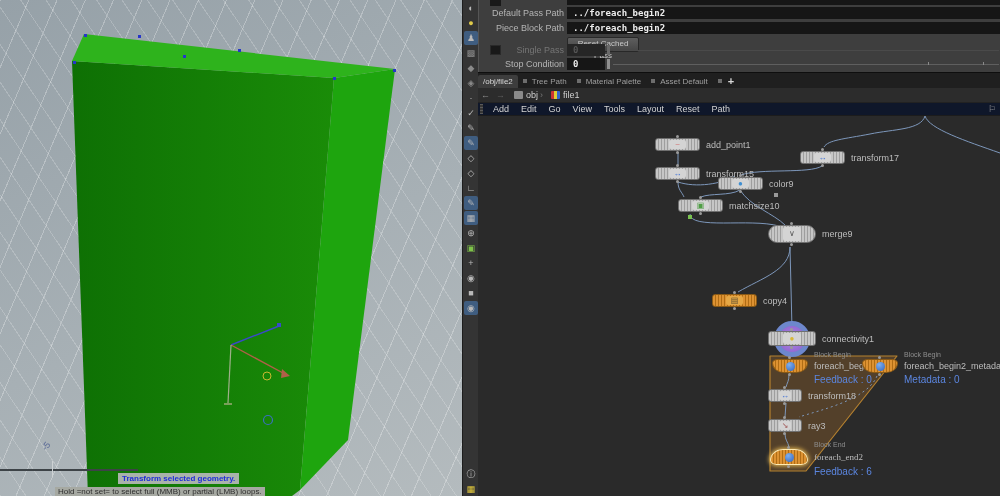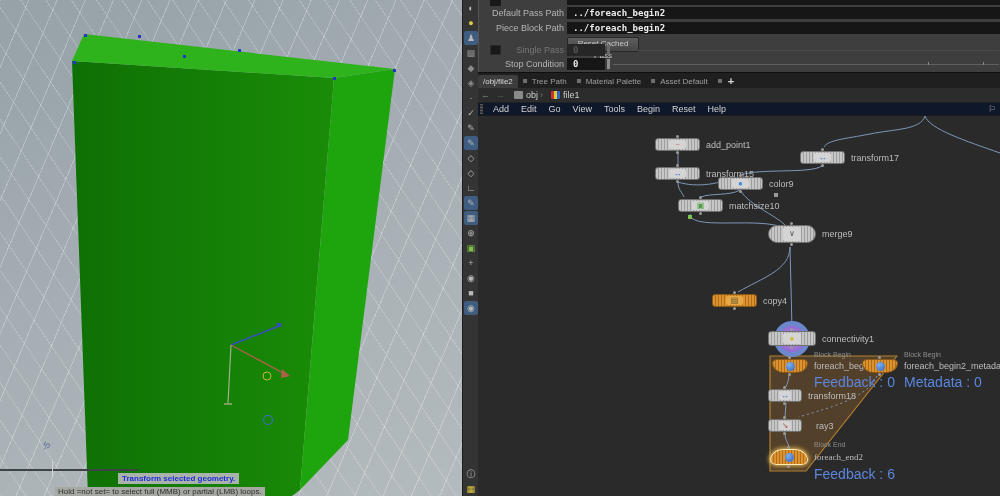--- a/index.html
+++ b/index.html
@@ -70,21 +70,21 @@
   .node.orange .chip{background:#e6a845;}
   .node.arc-begin{border-radius:7px 7px 14px 14px / 5px 5px 12px 12px;}
   .node.arc-end{border-radius:14px 14px 7px 7px / 12px 12px 5px 5px;}
   .node.selected{border:1px solid #ffeab0;box-shadow:0 0 4px 1px rgba(255,205,90,0.85);}
   .blue-core{position:absolute;left:50%;top:50%;width:9px;height:9px;margin:-4.5px 0 0 -4.5px;border-radius:50%;
     background:radial-gradient(circle at 35% 30%,#7fb0ef,#2f62bb);}
   .ring{position:absolute;width:36px;height:36px;border-radius:50%;border:5px solid #6d87cc;
     background:radial-gradient(circle,#a37ade 30%,#8a5fc9);box-sizing:border-box;}
   .n-label{position:absolute;color:#bdbdbd;font-size:9px;white-space:nowrap;}
   .n-toplabel{position:absolute;color:#8d8d8d;font-size:7px;white-space:nowrap;}
-  .n-botlabel{position:absolute;color:#5b86e0;font-size:14px;white-space:nowrap;}
+  .n-botlabel{position:absolute;color:#5b86e0;font-size:10px;white-space:nowrap;}
   .badge{position:absolute;width:4px;height:4px;}
 </style>
 </head>
 <body>
 
 <div id="stage">
 
   <div id="viewport">
     <svg id="vp-svg" width="462" height="496">
       <defs>
@@ -248,23 +248,23 @@
   </div>
 
   <div id="menubar">
     <span class="mb-handle"></span>
     <span id="menu-items" style="display:flex;">
         <span class="menu-item">Add</span>
         <span class="menu-item">Edit</span>
         <span class="menu-item">Go</span>
         <span class="menu-item">View</span>
         <span class="menu-item">Tools</span>
-        <span class="menu-item">Begin</span>
+        <span class="menu-item">Layout</span>
         <span class="menu-item">Reset</span>
-        <span class="menu-item">Help</span>
+        <span class="menu-item">Path</span>
       </span>
     <span class="mb-pin">⚐</span>
   </div>
 
   <div id="network">
     <svg id="net-svg" width="522" height="380">
       <polygon points="292,240 419,240 328,355 292,355" fill="rgba(150,100,42,0.38)" stroke="#b5812f" stroke-width="1.2" stroke-linejoin="round"></polygon>
       <g id="wire-group">
           <path d="M447,0 C443,14 416,13 392,18 C366,23 350,24 346,31" fill="none" stroke="#7d97bb" stroke-width="1"></path>
           <path d="M447,0 C451,13 488,25 522,37" fill="none" stroke="#7d97bb" stroke-width="1"></path>
@@ -330,21 +330,21 @@
         <span class="n-label" style="left: 426px; top: 245px;">foreach_begin2_metadata1</span>
         <span class="n-toplabel" style="left: 426px; top: 235px;">Block Begin</span>
         <span class="n-botlabel" style="left: 426px; top: 258px;">Metadata : 0</span>
         <div class="node grey" style="left: 290px; top: 273px; width: 34px; height: 13px;">
           <span class="chip" style="color: rgb(59, 111, 214);">↔</span>
         </div>
         <span class="n-label" style="left: 330px; top: 274.5px;">transform18</span>
         <div class="node grey" style="left: 290px; top: 303px; width: 34px; height: 13px;">
           <span class="chip" style="color: rgb(160, 85, 85);">↘</span>
         </div>
-        <span class="n-label" style="left: 338px; top: 304.5px;">ray3</span>
+        <span class="n-label" style="left: 330px; top: 304.5px;">ray3</span>
         <div class="node arc-end selected" style="left: 292px; top: 333px; width: 38px; height: 16px;">
           <div class="blue-core"></div>
         </div>
         <span class="n-label" style="left: 336px; top: 336px; font-family: Liberation Serif, serif;">foreach_end2</span>
         <span class="n-toplabel" style="left: 336px; top: 325px;">Block End</span>
         <span class="n-botlabel" style="left: 336px; top: 350px;">Feedback : 6</span>
         <div class="badge" style="left: 296px; top: 77px; background: rgb(154, 154, 154);"></div>
         <div class="badge" style="left: 210px; top: 99px; background: rgb(121, 193, 78);"></div>
       </div>
   </div>

